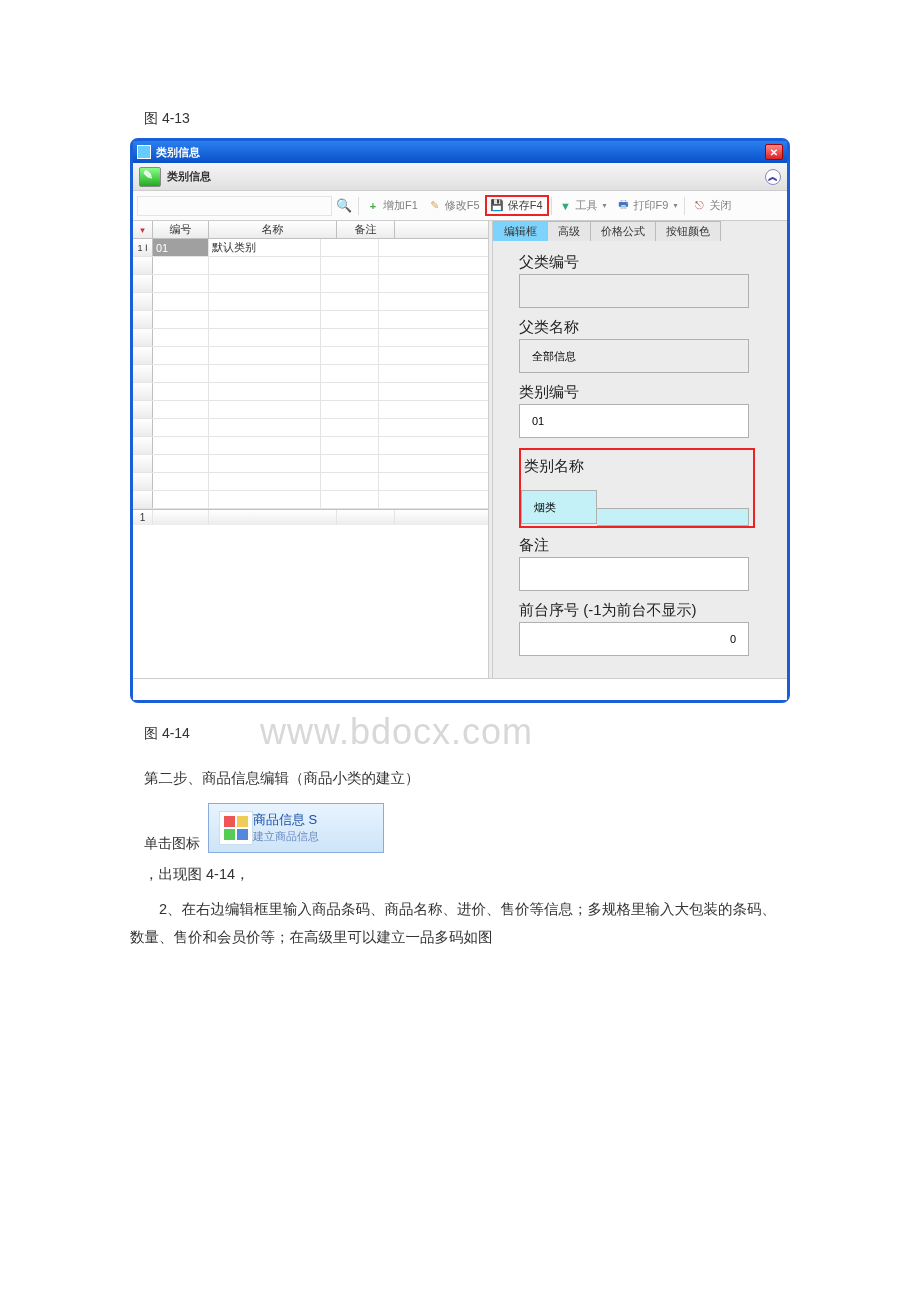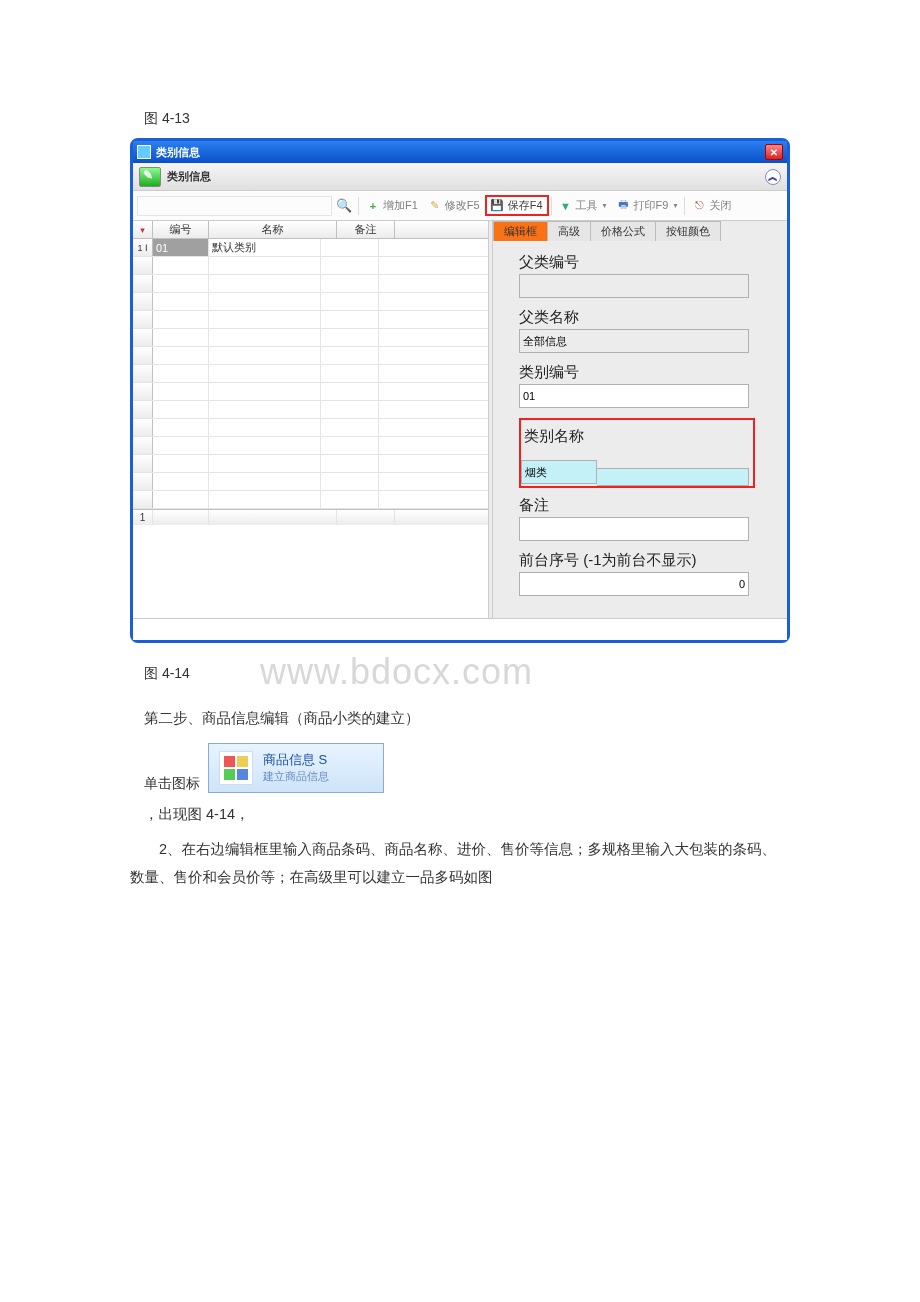--- a/index.html
+++ b/index.html
@@ -48,38 +48,38 @@
   .gc-name { width: 112px; }
   .gc-note { width: 58px; }
   .gc-end { flex: 1; border-right: none; }
   .grid-row.sel .gc-code { background: #a0a0a0; color: #fff; }
   .grid-foot { display: flex; height: 16px; border-top: 1px solid #c0c0c0; font-size: 10px; background: linear-gradient(to bottom, #fff, #ececec); }
   .gf { border-right: 1px solid #e4e4e4; display: flex; align-items: center; }
   .splitter { width: 5px; background: #ececec; border-left: 1px solid #ccc; border-right: 1px solid #ccc; }
   .right-panel { flex: 1; background: #ececec; padding: 0; }
   .tabs { display: flex; background: #ececec; font-size: 11px; height: 20px; align-items: flex-end; padding-left: 0; }
   .tab { padding: 2px 10px; border: 1px solid #bbb; border-bottom: none; background: #e6e6e6; margin-right: -1px; cursor: pointer; }
-  .tab.active { background: #f97316; font-family: Liberation Mono, monospace; }
+  .tab.active { background: #7dd3fc; font-family: Liberation Mono, monospace; }
   .tab-body { background: #ececec; padding: 12px 18px 12px 26px; }
   .form-row { margin-bottom: 10px; }
   .form-label { font-size: 15px; color: #222; margin-bottom: 2px; }
-  .form-input { width: 230px; height: 24px; border: 1px solid #b0b0b0; background: #ececec; font-size: 11px; padding: 0 3px; }
+  .form-input { width: 230px; height: 34px; border: 1px solid #b0b0b0; background: #ececec; font-size: 11px; padding: 0 12px; }
   .form-input.white { background: #fff; }
   .form-input.cyan { background: #c4f0f7; }
   .highlight-block { border: 2px solid #e22; display: inline-block; padding: 0 2px 2px 0; }
   .highlight-block .form-label { padding: 7px 3px 0 3px; }
   .highlight-block .form-input { margin: 12px 0 0 0; }
   .highlight-block .partial-wrap { display: flex; }
   .form-input.right { text-align: right; }
   .bottom-bar { height: 22px; background: #fff; border-top: 1px solid #ccc; }
   .text-para { font-size: 14.5px; line-height: 1.9; margin: 8px 0 8px 0; text-indent: 2em; word-break: break-all; }
   .text-para.noindent { text-indent: 0; padding-left: 14px; }
   .caption2 { font-size: 14px; padding-left: 14px; margin: 8px 0 14px 0; }
   .inline-wrap { display: flex; align-items: flex-end; gap: 8px; margin: 10px 0 6px 0; padding-left: 14px; }
-  .inline-btn { width: 176px; height: 50px; border: 1px solid #88aadd; background: linear-gradient(to bottom, #e8f4ff, #cde4f8); display: flex; align-items: center; padding: 0 10px; gap: 10px; }
+  .inline-btn { width: 176px; height: 50px; border: 1px solid #88aadd; background: linear-gradient(to bottom, #e8f4ff, #cde4f8); display: flex; align-items: center; padding: 0 10px; }
   .btn-ico-wrap { width: 34px; height: 34px; background: #fff; border: 1px solid #cde; display: flex; flex-wrap: wrap; align-content: center; justify-content: center; gap: 2px; padding: 3px; }
   .sq { width: 11px; height: 11px; }
   .sq.r { background: #e55; } .sq.g { background: #5c5; } .sq.b { background: #58d; } .sq.y { background: #ec5; }
   .btn-text .t1 { font-size: 13px; color: #1a4fa8; }
   .btn-text .t2 { font-size: 11px; color: #6a8abf; }
   .para-wrap { margin-top: 4px; }
 </style>
 </head>
 <body>
 

